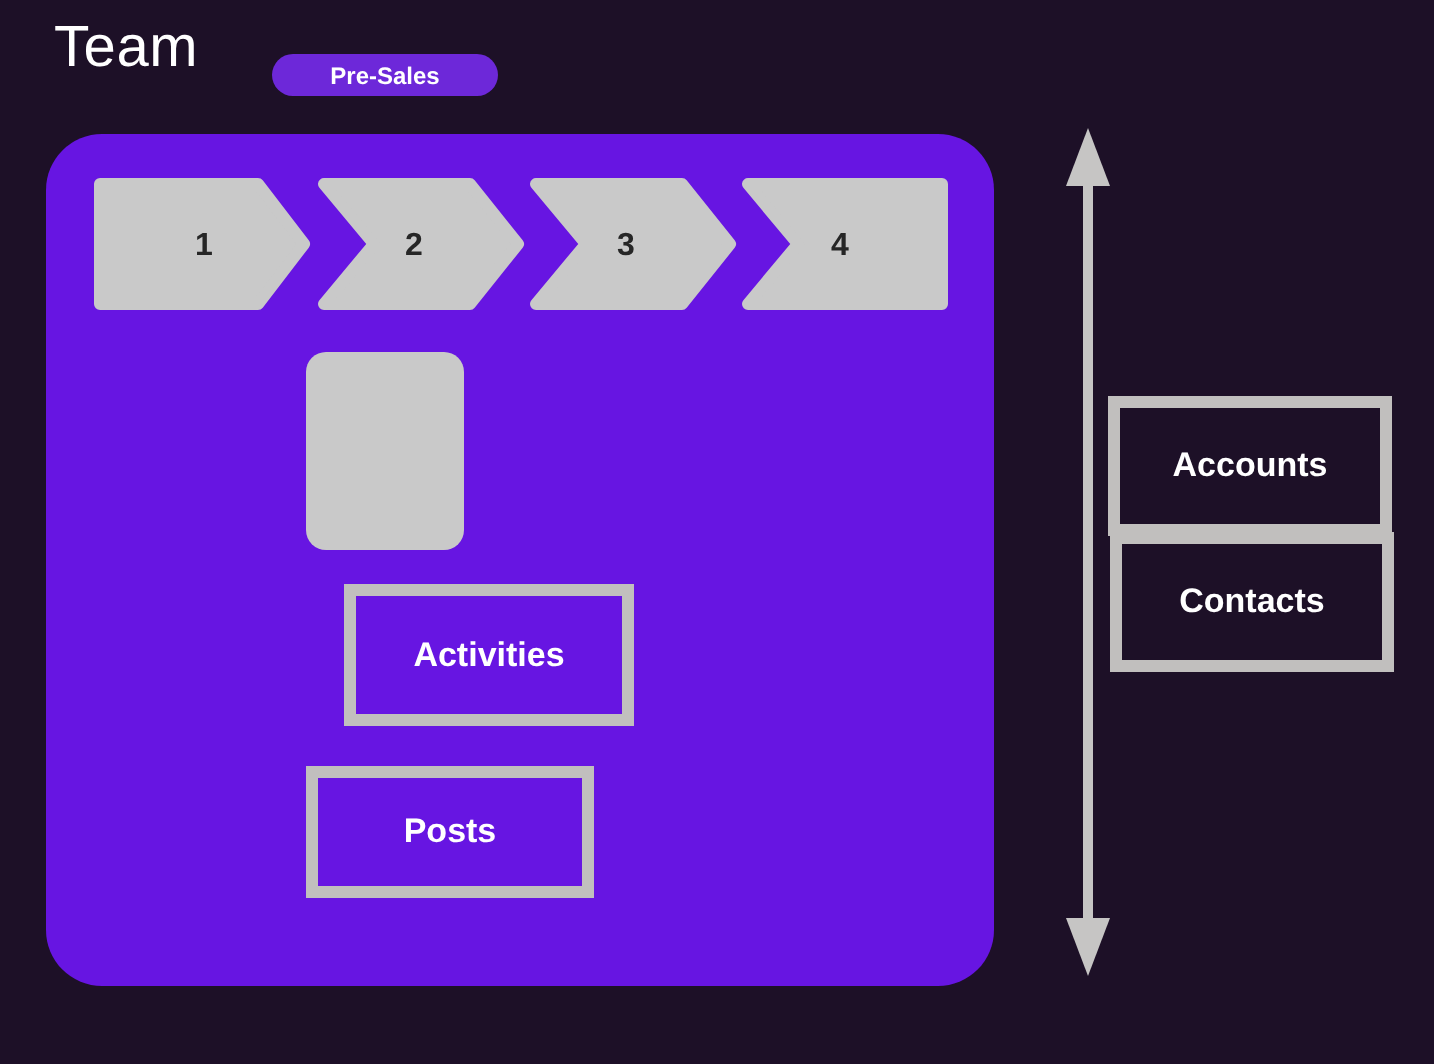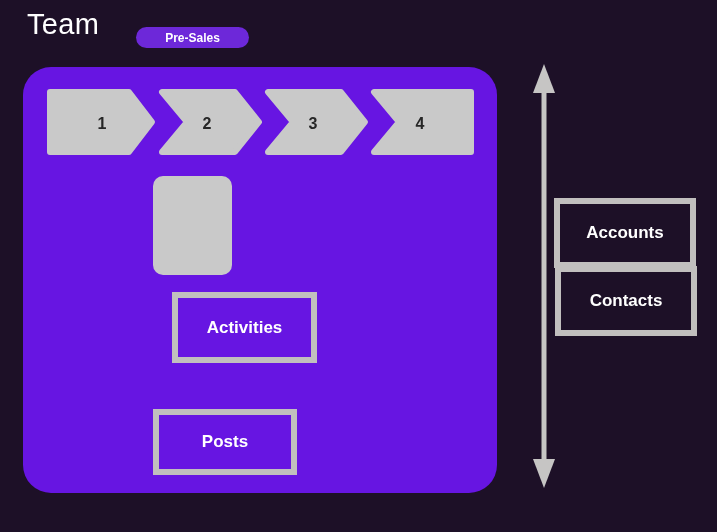--- a/index.html
+++ b/index.html
@@ -52,21 +52,21 @@
   }
 
   .node-box {
     box-sizing: border-box;
     border: 6px solid #c1bfbe;
     display: flex; align-items: center; justify-content: center;
     color: #ffffff; font-weight: bold; font-size: 17px;
     background: transparent;
   }
   .node-activities { position: absolute; left: 129px; top: 225px; width: 145px; height: 71px; margin-left: 20px; }
-  .node-posts      { position: absolute; left: 130px; top: 316px; width: 144px; height: 66px; margin-top: 26px; }
+  .node-posts      { position: absolute; left: 130px; top: 316px; width: 144px; height: 66px; }
 
   .v-arrow { position: absolute; left: 529px; top: 63px; }
   .v-arrow line { stroke: #c6c5c4; stroke-width: 5; }
   .v-arrow polygon { fill: #c6c5c4; }
 
   .node-accounts { position: absolute; left: 554px; top: 198px; width: 142px; height: 70px; }
   .node-contacts { position: absolute; left: 555px; top: 266px; width: 142px; height: 70px; }
 </style>
 </head>
 <body>

